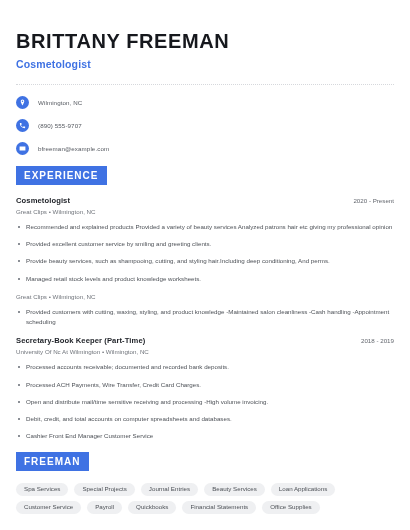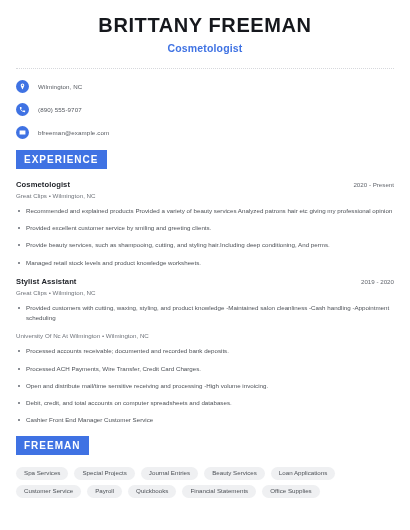--- a/index.html
+++ b/index.html
@@ -17,22 +17,22 @@
   .page {
     width: 410px;
     height: 530px;
     box-sizing: border-box;
     padding: 0 16px;
     position: relative;
   }
 
   
   .header {
-    padding-top: 14px;
-    text-align: center;
+    padding-top: 30px;
+    text-align: left;
   }
   .full-name {
     font-size: 20px;
     font-weight: bold;
     letter-spacing: 0.6px;
     color: #16181d;
     line-height: 1.15;
   }
   .job-title {
     margin-top: 5px;
@@ -206,31 +206,31 @@
         <div class="entry-org">Great Clips  •  Wilmington, NC</div>
         <ul class="bullets">
           <li>Recommended and explained products Provided a variety of beauty services Analyzed patrons hair etc giving my professional opinion</li>
           <li>Provided excellent customer service by smiling and greeting clients.</li>
           <li>Provide beauty services, such as shampooing, cutting, and styling hair.Including deep conditioning, And perms.</li>
           <li>Managed retail stock levels and product knowledge worksheets.</li>
         </ul>
       </div>
 
       <div class="entry">
-        <div class="entry-head">
-          <span class="entry-role">Stylist Assistant</span>
-          <span class="entry-dates">2019 - 2020</span>
-        </div>
         <div class="entry-org">Great Clips  •  Wilmington, NC</div>
         <ul class="bullets">
           <li>Provided customers with cutting, waxing, styling, and product knowledge -Maintained salon cleanliness -Cash handling -Appointment scheduling</li>
         </ul>
       </div>
 
       <div class="entry">
+        <div class="entry-head">
+          <span class="entry-role">Secretary-Book Keeper (Part-Time)</span>
+          <span class="entry-dates">2018 - 2019</span>
+        </div>
         <div class="entry-org">University Of Nc At Wilmington  •  Wilmington, NC</div>
         <ul class="bullets">
           <li>Processed accounts receivable; documented and recorded bank deposits.</li>
           <li>Processed ACH Payments, Wire Transfer, Credit Card Charges.</li>
           <li>Open and distribute mail/time sensitive receiving and processing -High volume invoicing.</li>
           <li>Debit, credit, and total accounts on computer spreadsheets and databases.</li>
           <li>Cashier Front End Manager Customer Service</li>
         </ul>
       </div>
 

